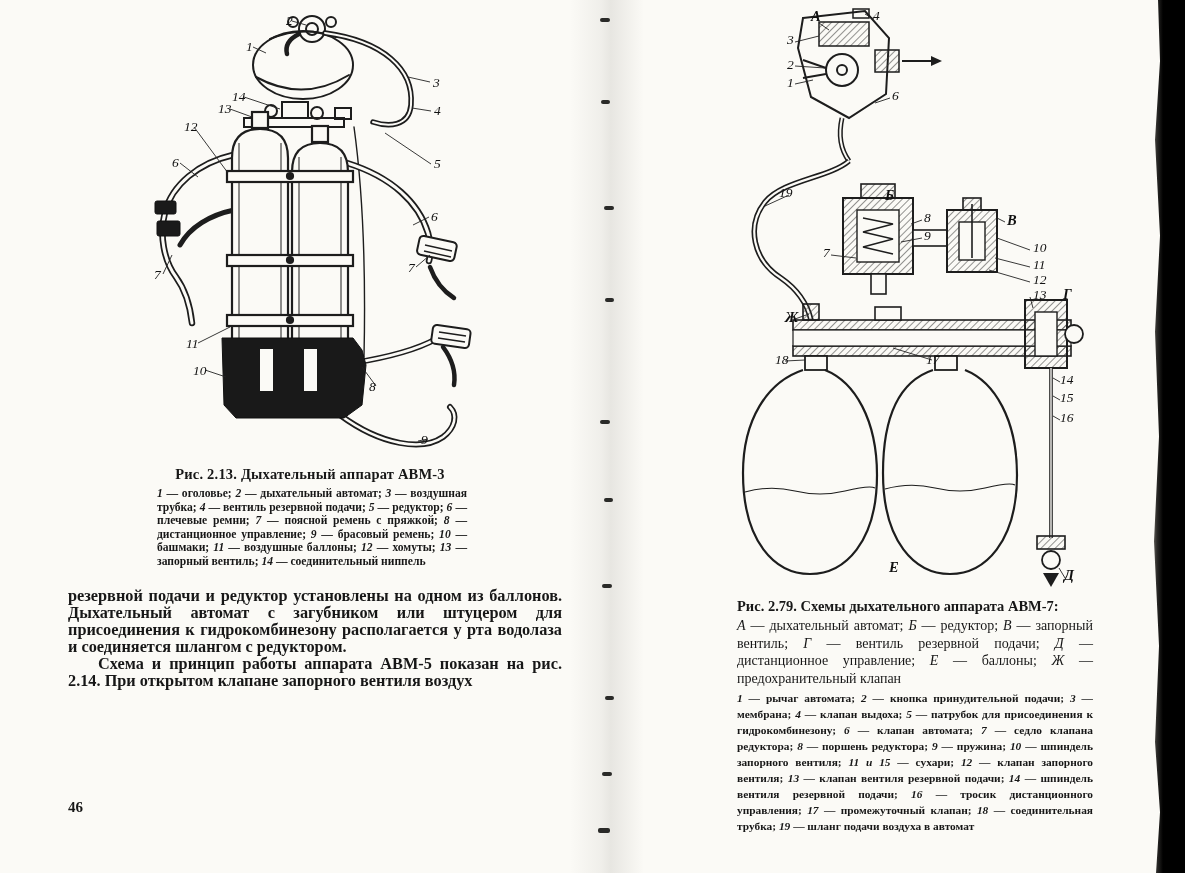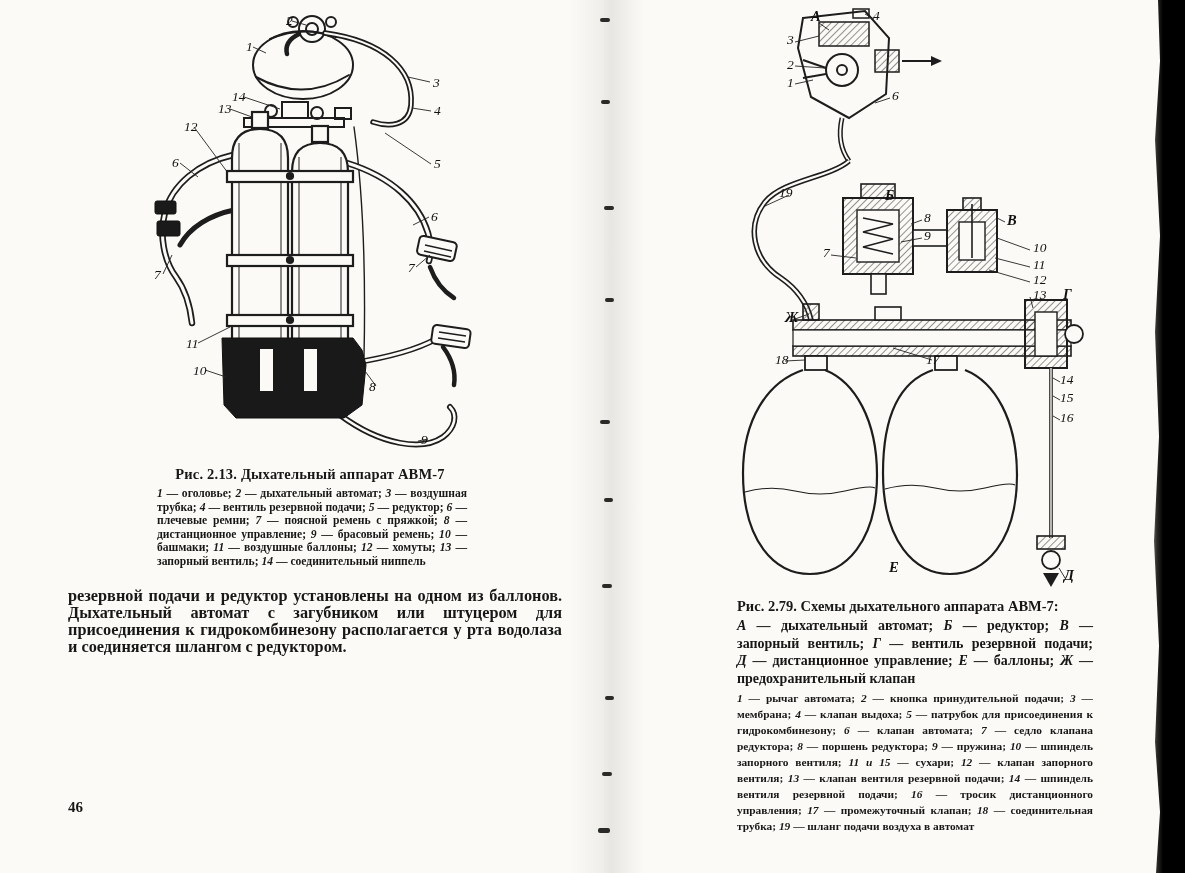--- a/index.html
+++ b/index.html
@@ -16,21 +16,21 @@
            font-weight:bold; font-size:14.5px; letter-spacing:.2px; }
   .leg-l { position:absolute; left:157px; top:487px; width:310px; font-size:11.6px;
            line-height:13.6px; text-align:justify; font-weight:bold; }
   .body-l { position:absolute; left:68px; top:587px; width:494px; font-size:16.3px;
             line-height:17px; text-align:justify; font-weight:bold; }
   .body-l p.ind { text-indent:30px; }
   .pgnum { position:absolute; left:68px; top:799px; font-size:15px; font-weight:bold; }
   .cap-r { position:absolute; left:737px; top:598px; width:356px;
            font-weight:bold; font-size:14.5px; }
   .leg-letters { position:absolute; left:737px; top:617px; width:356px; font-size:14px;
-                 line-height:17.5px; text-align:justify; font-weight:bold; }
+                 line-height:17.5px; text-align:justify; font-weight:normal; }
   .leg-nums { position:absolute; left:737px; top:690px; width:356px; font-size:11.4px;
               line-height:16px; text-align:justify; font-weight:bold; }
   .lg-key { font-style:italic; }
   .gm { position:absolute; background:#2a2a28; border-radius:2px; }
   .gutter-shade { position:absolute; left:570px; top:0; width:74px; height:100%;
       background:linear-gradient(90deg, rgba(0,0,0,0) 0%, rgba(60,55,45,.06) 42%,
                  rgba(60,55,45,.10) 55%, rgba(0,0,0,0) 100%); pointer-events:none; }
   .edge { position:absolute; top:0; right:0; width:34px; height:873px;
       background:linear-gradient(90deg,#86827a 0,#2b2a28 6px,#000 12px);
       clip-path:polygon(7px 0,100% 0,100% 100%,5px 100%,9px 93%,4px 85%,8px 74%,
@@ -137,25 +137,26 @@
       <text class="co" x="291" y="216">6</text>
       <text class="co" x="14" y="274">7</text>
       <text class="co" x="268" y="267">7</text>
       <text class="co" x="46" y="343">11</text>
       <text class="co" x="53" y="370">10</text>
       <text class="co" x="229" y="386">8</text>
       <text class="co" x="281" y="439">9</text>
     </g>
   </svg>
 
-  <div class="cap-l">Рис. 2.13. Дыхательный аппарат АВМ-7</div>
+  <div class="cap-l">Рис. 2.13. Дыхательный аппарат АВМ-3</div>
   <div class="leg-l"><span class="lg-key">1</span>&nbsp;— оголовье; <span class="lg-key">2</span>&nbsp;— дыхательный автомат; <span class="lg-key">3</span>&nbsp;— воздушная трубка; <span class="lg-key">4</span>&nbsp;— вентиль резервной подачи; <span class="lg-key">5</span>&nbsp;— редуктор; <span class="lg-key">6</span>&nbsp;— плечевые ремни; <span class="lg-key">7</span>&nbsp;— поясной ремень с пряжкой; <span class="lg-key">8</span>&nbsp;— дистанционное управление; <span class="lg-key">9</span>&nbsp;— брасовый ремень; <span class="lg-key">10</span>&nbsp;— башмаки; <span class="lg-key">11</span>&nbsp;— воздушные баллоны; <span class="lg-key">12</span>&nbsp;— хомуты; <span class="lg-key">13</span>&nbsp;— запорный вентиль; <span class="lg-key">14</span>&nbsp;— соединительный ниппель</div>
 
   <div class="body-l">
     <p>резервной подачи и редуктор установлены на одном из баллонов. Дыхательный автомат с загубником или штуцером для присоединения к гидрокомбинезону располагается у рта водолаза и соединяется шлангом с редуктором.</p>
+    <p class="ind">Схема и принцип работы аппарата АВМ-5 показан на рис. 2.14. При открытом клапане запорного вентиля воздух</p>
   </div>
   <div class="pgnum">46</div>
 
   <svg class="fig fig-r" viewBox="0 0 360 580" width="360" height="580">
     <defs>
       <pattern id="hx" width="5" height="5" patternUnits="userSpaceOnUse" patternTransform="rotate(45)">
         <line x1="0" y1="0" x2="0" y2="5" stroke="#3a3a38" stroke-width="1.1"></line>
       </pattern>
     </defs>
     <g stroke="#1d1d1d" fill="none" stroke-width="2">

